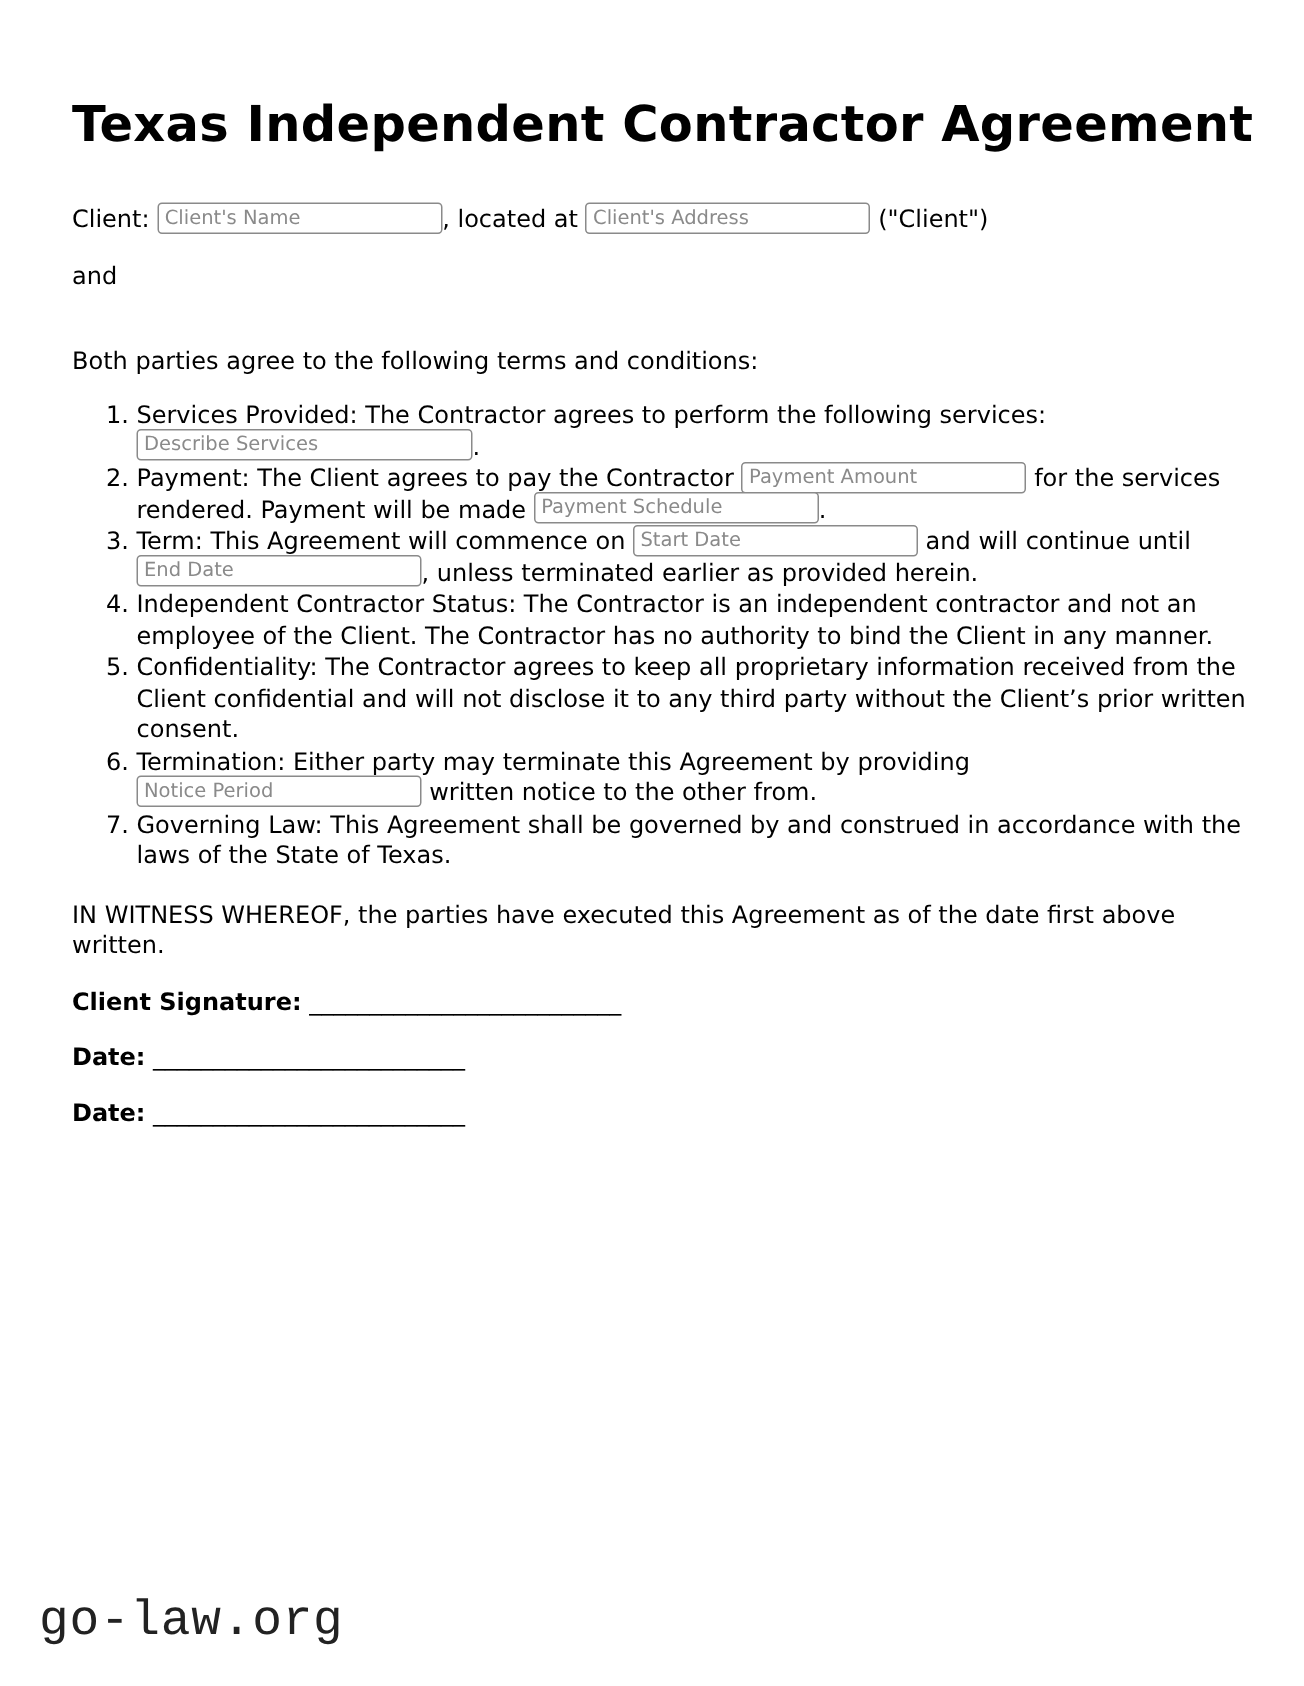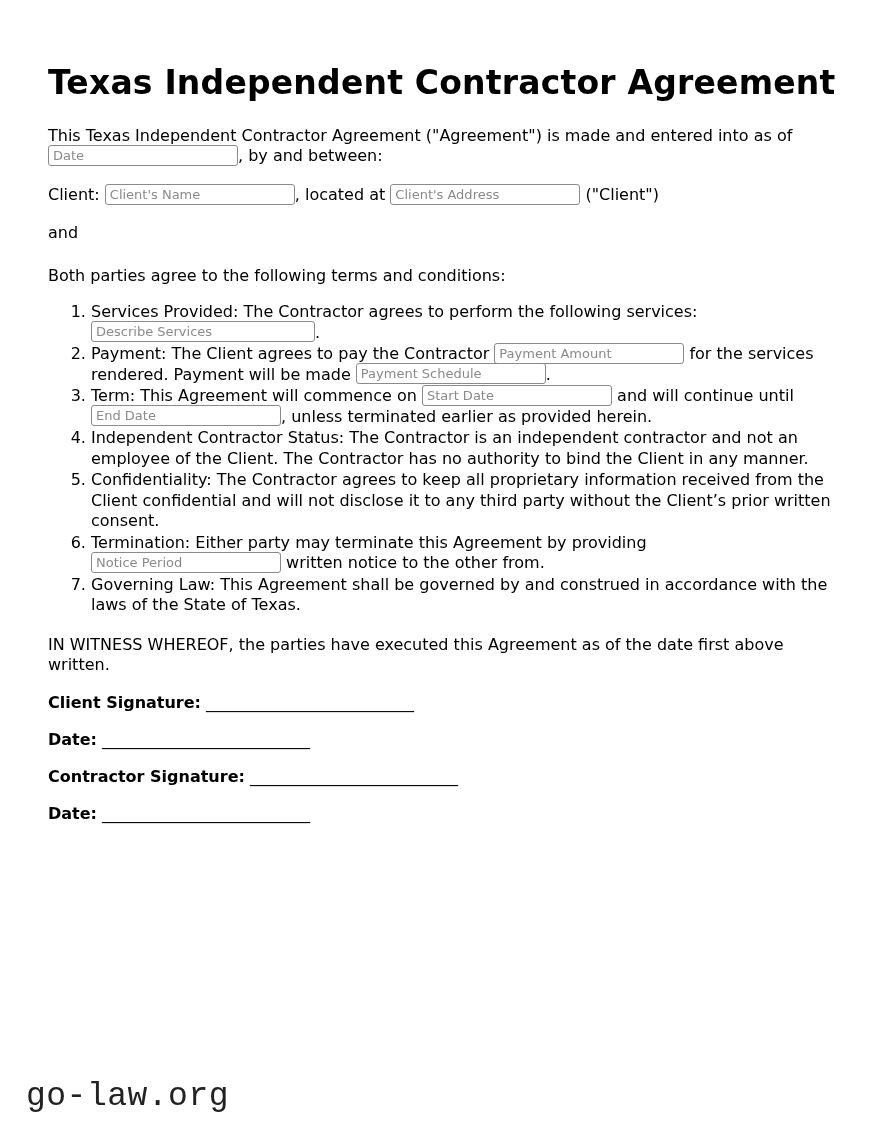--- a/index.html
+++ b/index.html
@@ -10,26 +10,26 @@
       font-size: 16px;
       position: relative;
     }
     .page { position: absolute; left: 48px; top: 62px; width: 790px; }
     h1 {
       font-family: "DejaVu Sans", sans-serif;
       font-weight: bold;
       font-size: 33px;
       line-height: 42px;
       letter-spacing: 0.2px;
-      margin-bottom: 22px;
+      margin-bottom: 32px;
     }
     p { line-height: 20px; }
     .intro { margin-bottom: 19px; }
     .party { margin-bottom: 18px; }
-    .and { margin-bottom: 23px; }
+    .and { margin-bottom: 37px; }
     .terms-lead { margin-bottom: 16px; }
     b { font-weight: normal; }
     .field {
       display: inline-block;
       vertical-align: middle;
       height: 21px;
       border: 1px solid #8a8a8a;
       border-radius: 3px;
       background: #ffffff;
       font-family: "DejaVu Sans", sans-serif;
@@ -49,30 +49,28 @@
     .sig { font-weight: bold; line-height: 20px; margin-bottom: 17px; }
     .sig .line { font-weight: normal; }
     .watermark {
       position: absolute;
       left: 26px;
       top: 1062px;
       font-family: "Liberation Mono", "DejaVu Sans Mono", monospace;
       font-size: 33px;
       color: #222222;
       letter-spacing: 0.5px;
-      margin-top: 16px;
     }
   </style>
 </head>
 <body>
 
 <div class="page">
   <h1>Texas Independent Contractor Agreement</h1>
 
-  <p class="intro"><span>This Texas Independent Contractor Agreement ("Agreement") is made and entered into as of </span><input class="field" style="width: 190px;" placeholder="Date"><span>, by and between:</span></p>
 
   <p class="party"><b>Client:</b> <input class="field w190" placeholder="Client's Name" style=""><span>, located at </span><input class="field w190" placeholder="Client's Address" style=""><span> ("Client")</span></p>
 
   <p class="and">and</p>
 
 
   <p class="terms-lead">Both parties agree to the following terms and conditions:</p>
 
   <ol>
     <li><b>Services Provided:</b><span> The Contractor agrees to perform the following services: </span><input class="field w188" placeholder="Describe Services" style=""><span>.</span></li>
@@ -87,17 +85,16 @@
 
     <li><b>Termination:</b><span> Either party may terminate this Agreement by providing </span><input class="field w190" placeholder="Notice Period" style=""><span> written notice to the other from.</span></li>
 
     <li><b>Governing Law:</b><span> This Agreement shall be governed by and construed in accordance with the laws of the State of Texas.</span></li>
   </ol>
 
   <p class="witness">IN WITNESS WHEREOF, the parties have executed this Agreement as of the date first above written.</p>
 
   <p class="sig"><span>Client Signature:</span><span class="line"> __________________________</span></p>
   <p class="sig"><span>Date:</span><span class="line"> __________________________</span></p>
-  <p class="sig"><span>Contractor Signature:</span><span class="line"> __________________________</span></p>
   <p class="sig"><span>Date:</span><span class="line"> __________________________</span></p>
 </div>
 
 <div class="watermark">go-law.org</div>
 
 </body></html>

